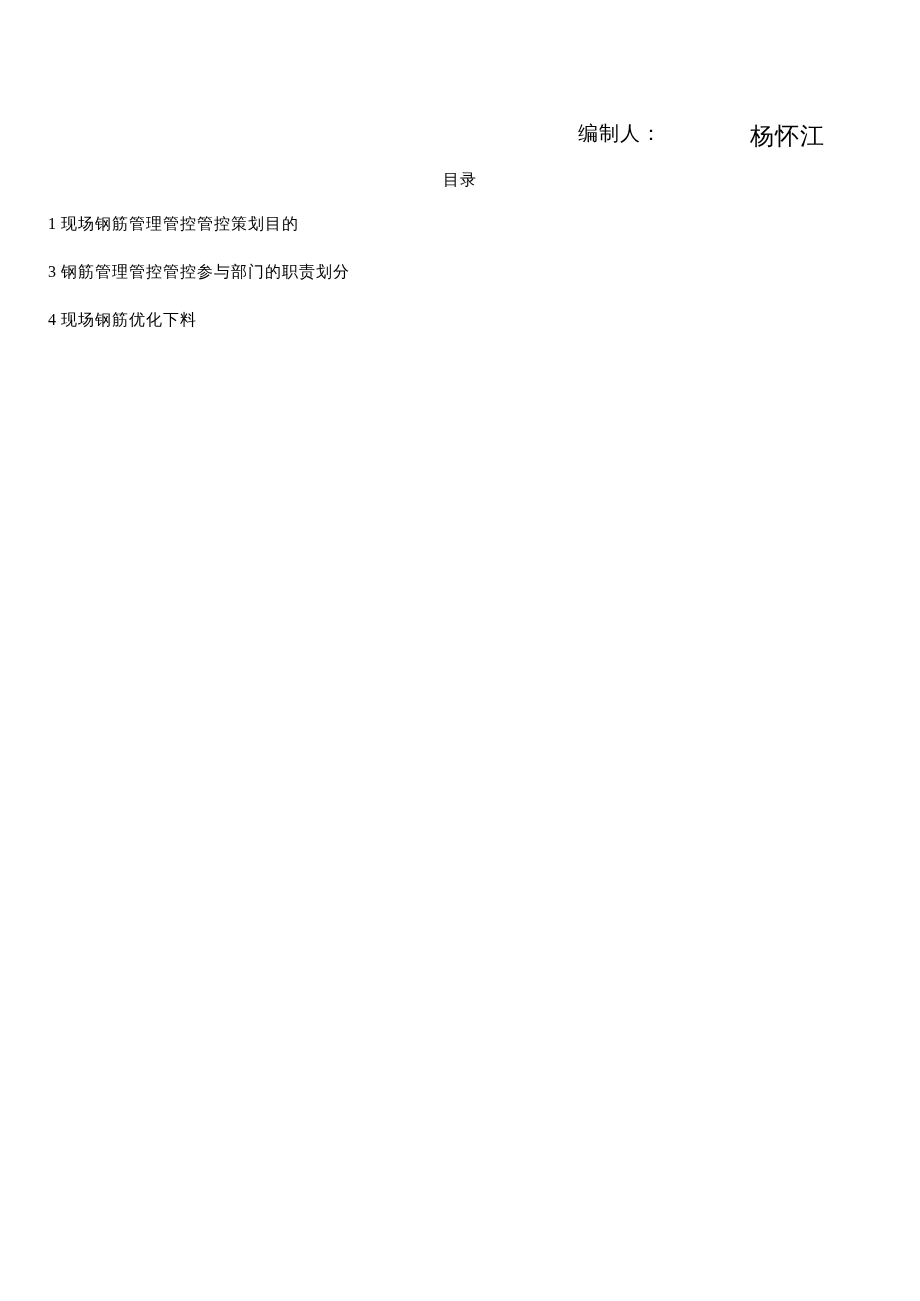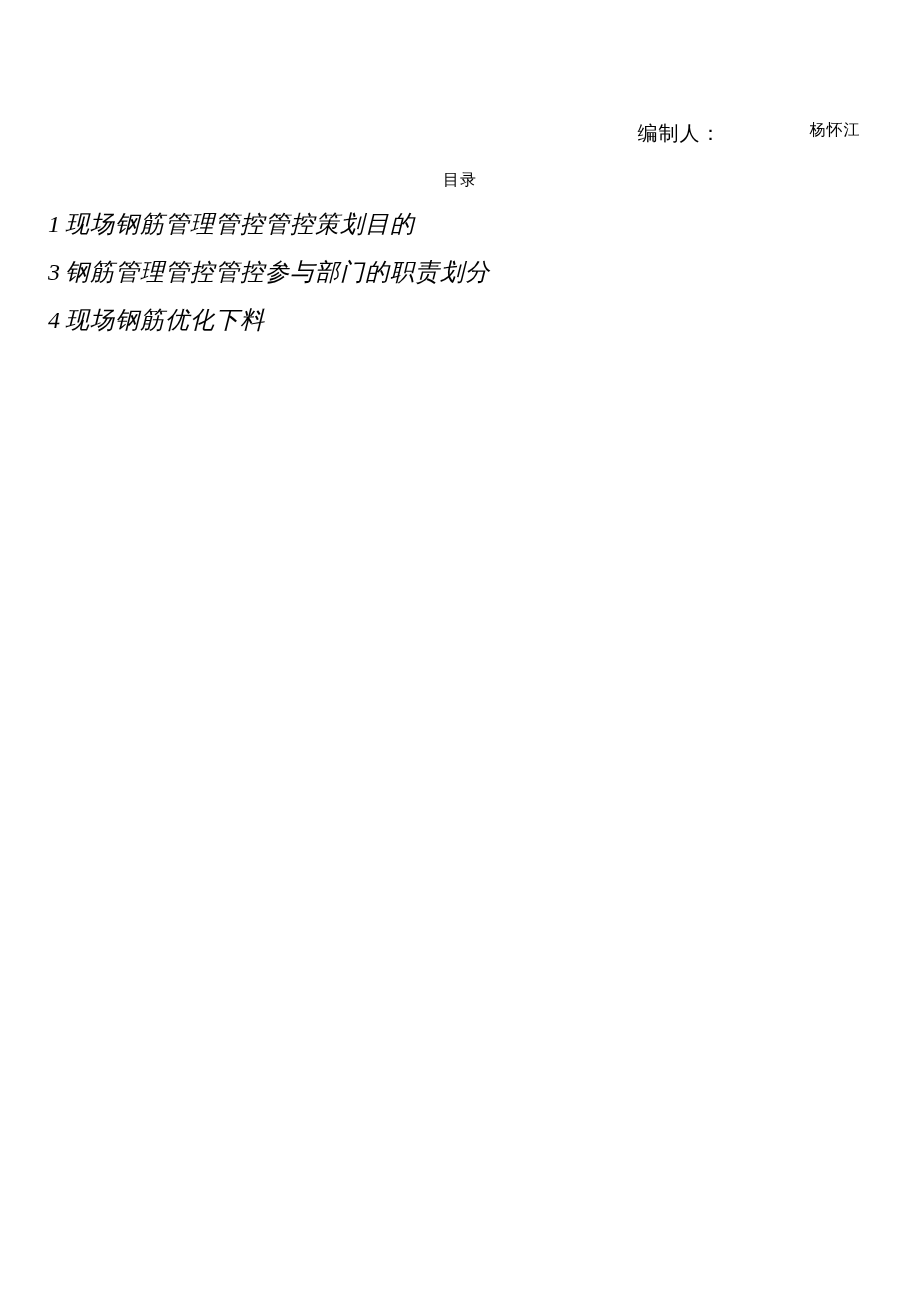--- a/index.html
+++ b/index.html
@@ -1,19 +1,18 @@
 <!DOCTYPE html>
 <html><head>
   <meta charset="utf-8">
   <style>
     * {
       margin: 0;
       padding: 0;
       box-sizing: border-box;
-      justify-content: center;
     }
     body {
       width: 920px;
       height: 1301px;
       background: #ffffff;
       font-family: "SimSun", "宋体", serif;
       color: #000000;
       position: relative;
     }
     .author-line {
@@ -22,43 +21,42 @@
       left: 0;
       width: 100%;
       display: flex;
       padding-left: 578px;
     }
     .author-label {
       font-size: 20px;
       letter-spacing: 1px;
     }
     .author-name {
-      font-size: 16px;
+      font-size: 24px;
       margin-left: 88px;
       letter-spacing: 1px;
     }
     .toc-title {
       position: absolute;
       top: 170px;
       left: 0;
       width: 100%;
       text-align: center;
       font-size: 16px;
       letter-spacing: 1px;
     }
     .toc-list {
       position: absolute;
       top: 200px;
       left: 48px;
     }
     .toc-item {
-      font-size: 24px;
+      font-size: 16px;
       line-height: 48px;
       letter-spacing: 1px;
-      font-style: italic;
     }
     .toc-number {
       font-family: "Times New Roman", serif;
       margin-right: 4px;
     }
   </style>
 </head>
 <body>
 
 <div class="author-line">

